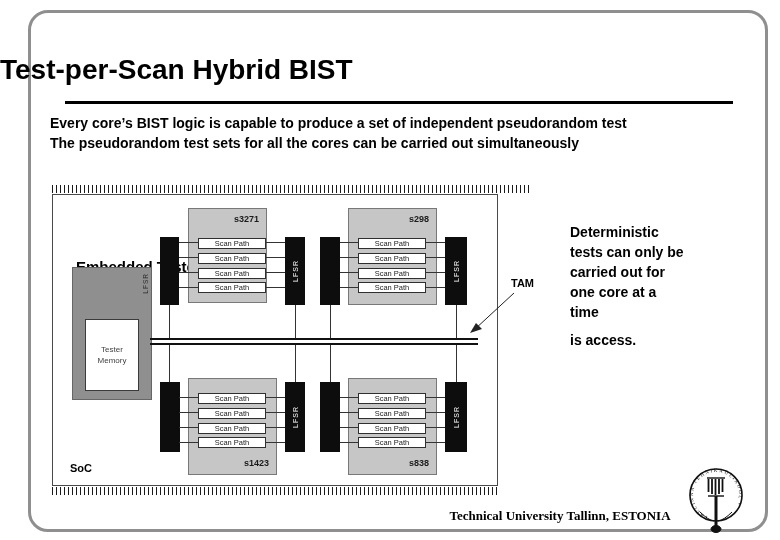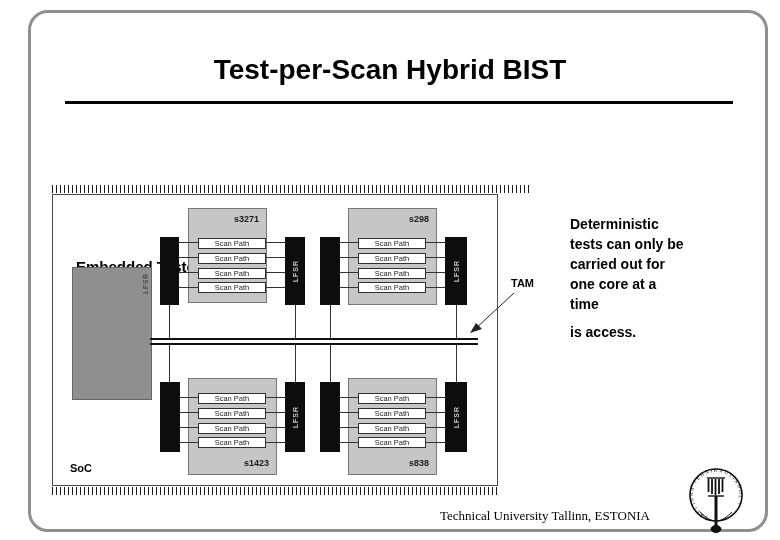--- a/index.html
+++ b/index.html
@@ -1,21 +1,21 @@
 <!DOCTYPE html>
 <html><head>
 <meta charset="utf-8">
 <style>
   html,body{margin:0;padding:0;background:#fff;}
   .slide{position:relative;width:780px;height:540px;background:#fff;overflow:hidden;
          font-family:"Liberation Sans",sans-serif;color:#000;}
   .abs{position:absolute;}
   .frame{left:28px;top:10px;width:740px;height:522px;border:3px solid #8f8f8f;
          border-radius:20px;box-sizing:border-box;}
-  .title{left:0;top:54px;width:780px;text-align:center;font-size:28px;font-weight:bold;
+  .title{left:0;top:54px;width:780px;text-align:left;font-size:28px;font-weight:bold;
          letter-spacing:0;}
   .title-rule{left:65px;top:101px;width:668px;height:3px;background:#000;}
   .intro{left:50px;top:113px;font-size:14px;font-weight:bold;line-height:20px;white-space:pre;}
   
   .d{left:52px;top:185px;width:482px;height:312px;}
   .hatch{background:repeating-linear-gradient(90deg,#1a1a1a 0,#1a1a1a 1px,transparent 1px,transparent 4px);}
   .soc{left:0;top:9px;width:446px;height:292px;border:1px solid #4a4a4a;box-sizing:border-box;background:#fff;}
   .soc-label{left:18px;top:277px;font-size:11px;font-weight:bold;}
   .et-label{left:24px;top:66px;font-size:15px;font-weight:bold;margin-top:7px;}
   .et{left:20px;top:82px;width:80px;height:133px;background:#8f8f8f;border:1px solid #666;box-sizing:border-box;}
@@ -32,43 +32,47 @@
   .core{position:absolute;background:#c6c6c6;border:1px solid #787878;box-sizing:border-box;}
   .core-label{position:absolute;right:7px;font-size:9px;font-weight:bold;color:#1a1a1a;}
   .core-label.t{top:5px;} .core-label.b{bottom:6px;}
   .scan{position:absolute;left:9px;width:68px;height:11px;background:#fff;border:1px solid #2f2f2f;
         box-sizing:border-box;display:flex;align-items:center;justify-content:center;
         font-size:7.5px;color:#222;}
   .hline{position:absolute;height:1px;background:#333;}
   .vline{position:absolute;width:1px;background:#333;}
   .busline{position:absolute;height:2px;background:#111;}
   .tam{left:459px;top:92px;font-size:11px;font-weight:bold;}
-  .notes{left:570px;top:214px;width:160px;font-size:14px;font-weight:bold;line-height:20px;}
+  .notes{left:570px;top:222px;width:160px;font-size:14px;font-weight:bold;line-height:20px;}
   .notes p{margin:0 0 8px 0;white-space:pre;}
-  .footer{left:440px;top:508px;width:240px;text-align:left;
-          font-family:"Liberation Serif",serif;font-size:13px;font-weight:normal;}
+  .footer{left:440px;top:508px;width:240px;text-align:center;
+          font-family:"Liberation Serif",serif;font-size:13px;font-weight:bold;}
   .logo{left:678px;top:462px;width:76px;height:76px;}
 </style>
 </head>
 <body>
 
 <div class="slide">
   <div class="abs frame"></div>
 
   <div class="abs title">Test-per-Scan Hybrid BIST</div>
   <div class="abs title-rule"></div>
+  <div class="abs intro">Every core’s BIST logic is capable to produce a set of independent pseudorandom test
+The pseudorandom test sets for all the cores can be carried out simultaneously</div>
 
   <div class="abs d">
     <div class="abs hatch" style="left:0;top:0;width:477px;height:8px;"></div>
     <div class="abs hatch" style="left:0;top:302px;width:445px;height:8px;"></div>
     <div class="abs soc"></div>
     <div class="abs soc-label">SoC</div>
 
     <div class="abs et-label">Embedded Tester</div>
     <div class="abs et">
+      <div class="etbox tm">Tester
+Memory</div>
       <div class="et-lfsr">LFSR</div>
     </div>
 
     <div class="bar" style="left:108px;top:52px;width:19px;height:68px;"></div>
     <div class="bar" style="left:268px;top:52px;width:20px;height:68px;"></div>
     <div class="bar" style="left:108px;top:197px;width:20px;height:70px;"></div>
     <div class="bar" style="left:268px;top:197px;width:20px;height:70px;"></div>
 
     <div class="bar" style="left:233px;top:52px;width:20px;height:68px;">
         <span class="vtext">LFSR</span>

